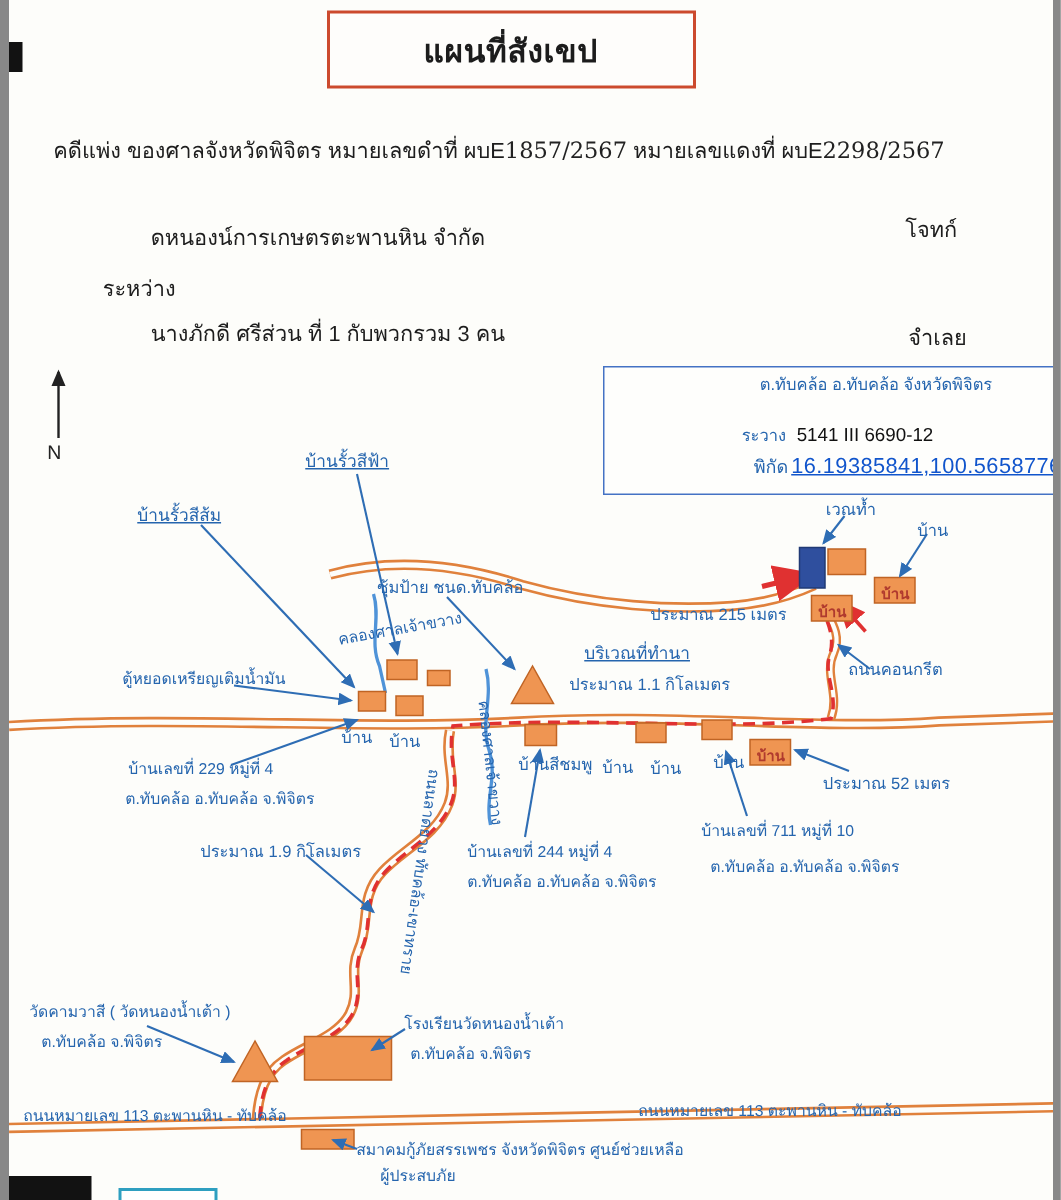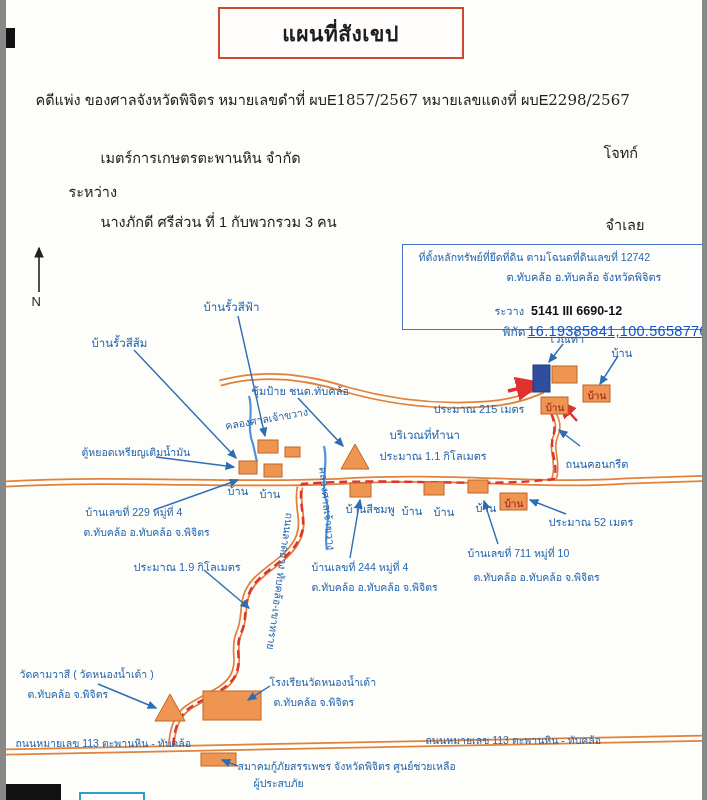--- a/index.html
+++ b/index.html
@@ -19,27 +19,27 @@
   .case-no{font-family:"DejaVu Serif","Liberation Serif",serif;font-size:15px;color:#222;}
   .party{font-size:14.5px;color:#1d1d1d;}
   
   .prop-box{
     position:absolute;left:396px;top:244px;width:306px;height:84px;
     border:1.6px solid #4472c4;background:rgba(255,255,255,.35);
   }
   .prop-l1{margin:4px 0 0 16px;font-size:10.5px;color:#2565ae;}
   .prop-l2{margin:2px 0 16px 104px;font-size:11px;color:#2565ae;}
   .prop-l3{margin:3px 0 0 92px;font-size:11px;color:#2565ae;}
-  .sheet-no{color:#111;font-weight:bold;font-size:12.5px;margin-left:4px;}
+  .sheet-no{color:#111;font-weight:normal;font-size:12.5px;margin-left:4px;}
   .prop-l4{margin:2px 0 0 100px;font-size:12px;color:#2565ae;}
   .coords{color:#1155cc;text-decoration:underline;font-size:14.5px;letter-spacing:.3px;margin-left:2px;cursor:pointer;}
   
   .lbl{position:absolute;color:#2565ae;font-size:11px;white-space:nowrap;}
   .lbl-sm{font-size:10.5px;}
-  .lbl-md{font-size:11.5px;}
+  .lbl-md{font-size:11.5px;text-decoration:underline;}
   .lbl-red{position:absolute;color:#b03a2e;font-size:10px;font-weight:bold;white-space:nowrap;}
   .rot{transform-origin:0 0;}
   .north-n{position:absolute;left:26px;top:294px;font-size:13px;color:#222;}
   
   .mark{position:absolute;background:#121212;}
   .teal-frag{position:absolute;left:73px;top:792px;width:62px;height:8px;border:2.5px solid #2e9fc0;background:#fff;}
   svg.map{position:absolute;left:0;top:0;}
 </style>
 </head>
 <body>
@@ -129,51 +129,50 @@
       <line x1="232" y1="766" x2="216" y2="760" marker-end="url(#ab)"></line>
     </g>
   </svg>
 
   <div class="title-box">แผนที่สังเขป</div>
 
   <div class="case-line">
     <span>คดีแพ่ง   ของศาลจังหวัดพิจิตร  หมายเลขดำที่  ผบE</span><span class="case-no">1857/2567</span><span>  หมายเลขแดงที่  ผบE</span><span class="case-no">2298/2567</span>
   </div>
 
-  <div class="abs party" style="left:95px;top:146px">เมตร์การเกษตรตะพานหิน  จำกัด</div>
+  <div class="abs party" style="left:95px;top:146px">ดหนองน์การเกษตรตะพานหิน  จำกัด</div>
   <div class="abs party" style="left:598px;top:141px">โจทก์</div>
   <div class="abs party" style="left:63px;top:180px">ระหว่าง</div>
   <div class="abs party" style="left:95px;top:210px">นางภักดี  ศรีส่วน  ที่ 1  กับพวกรวม 3 คน</div>
   <div class="abs party" style="left:600px;top:213px">จำเลย</div>
 
   <div class="north-n">N</div>
 
   <div class="prop-box">
-    <div class="prop-l1">ที่ตั้งหลักทรัพย์ที่ยึดที่ดิน ตามโฉนดที่ดินเลขที่ 12742</div>
     <div class="prop-l2">ต.ทับคล้อ  อ.ทับคล้อ  จังหวัดพิจิตร</div>
     <div class="prop-l3">
       <span>ระวาง</span>
       <span class="sheet-no">5141 III 6690-12</span>
     </div>
     <div class="prop-l4">
       <span>พิกัด</span><span class="coords">16.19385841,100.56587768</span>
     </div>
   </div>
 
   <div class="lbl" style="left:545px;top:330px">เวณท้ำ</div>
   <div class="lbl" style="left:606px;top:344px">บ้าน</div>
   <div class="lbl lbl-md" style="left:198px;top:298px">บ้านรั้วสีฟ้า</div>
   <div class="lbl lbl-md" style="left:86px;top:334px">บ้านรั้วสีส้ม</div>
   <div class="lbl" style="left:246px;top:382px">ซุ้มป้าย ชนด.ทับคล้อ</div>
   <div class="lbl lbl-sm rot" style="left:218px;top:418px;transform:rotate(-10deg)">คลองศาลเจ้าขวาง</div>
   <div class="lbl lbl-sm rot" style="left:325px;top:466px;transform:rotate(84deg)">คลองศาลเจ้าขวาง</div>
   <div class="lbl" style="left:428px;top:400px">ประมาณ 215  เมตร</div>
   <div class="lbl lbl-md" style="left:384px;top:426px">บริเวณที่ทำนา</div>
   <div class="lbl" style="left:374px;top:447px">ประมาณ  1.1  กิโลเมตร</div>
-  <div class="lbl" style="left:560px;top:455px">ถนนคอนกรีต</div>
+  <div class="lbl" style="left:560px;top:437px">ถนนคอนกรีต</div>
   <div class="lbl lbl-sm" style="left:76px;top:444px">ตู้หยอดเหรียญเติมน้ำมัน</div>
 
   <div class="lbl" style="left:222px;top:482px">บ้าน</div>
   <div class="lbl" style="left:254px;top:485px">บ้าน</div>
   <div class="lbl" style="left:340px;top:500px">บ้านสีชมพู</div>
   <div class="lbl" style="left:396px;top:502px">บ้าน</div>
   <div class="lbl" style="left:428px;top:503px">บ้าน</div>
   <div class="lbl" style="left:470px;top:499px">บ้าน</div>
 
   <div class="lbl-red" style="left:499px;top:496px">บ้าน</div>

